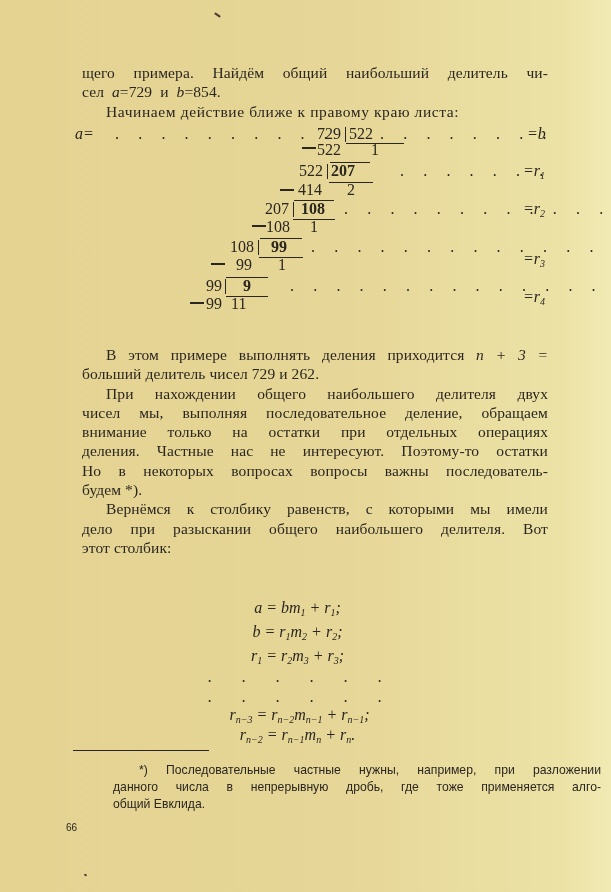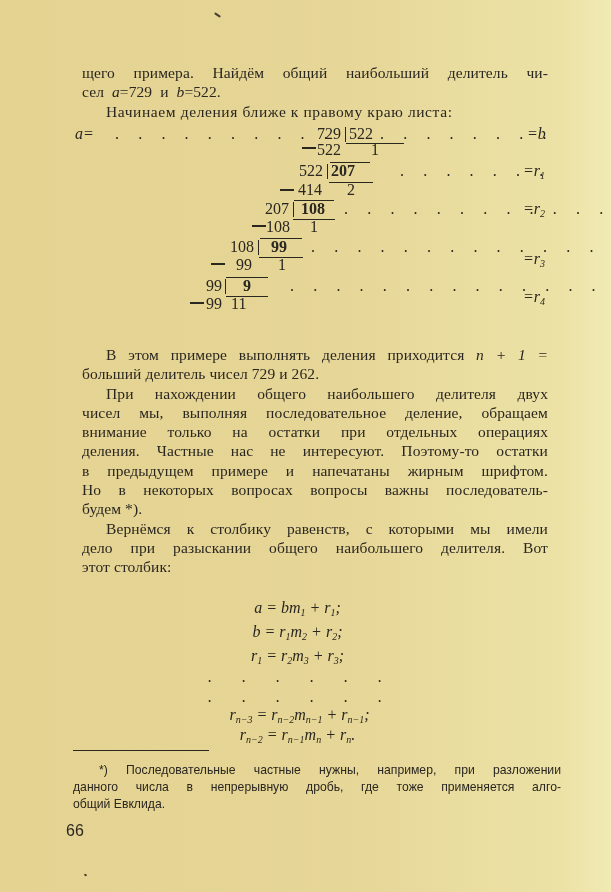--- a/index.html
+++ b/index.html
@@ -30,35 +30,35 @@
   .dots { letter-spacing: 7.6px; }
   .bar-top { border-top: 1px solid #2a2620; }
   .minus { position: absolute; height: 1.5px; width: 14px; background: #2a2620; }
   .vbar { position: absolute; width: 1px; background: #2a2620; }
 
   .eq { position: absolute; left: 0; width: 611px; text-align: center; font-family: "Liberation Serif", serif; font-style: italic; font-size: 16px; line-height: 22px; }
   .eqdots { position: absolute; font-size: 16px; letter-spacing: 13px; }
 
   .rule { position: absolute; left: 73px; top: 750px; width: 136px; height: 1.4px; background: #2a2620; }
   .foot { position: absolute; left: 73px; width: 488px; font-family: "Liberation Sans", sans-serif; font-size: 12.2px; line-height: 17px; text-align: justify; }
-  .pnum { position: absolute; left: 66px; top: 822px; font-family: "Liberation Sans", sans-serif; font-size: 16px; }
+  .pnum { position: absolute; left: 66px; top: 822px; font-family: "Liberation Sans", sans-serif; font-size: 10px; }
   .speck { position: absolute; background: #4a4030; border-radius: 1px; transform: rotate(35deg); }
 </style>
 </head>
 <body>
 
 <div class="page">
 
   <div class="speck" style="left:214px;top:14px;width:7px;height:2px;"></div>
   <div class="speck" style="left:84px;top:874px;width:3px;height:2px;"></div>
 
   <div class="txt" style="top:63px;">
     <span class="line">щего примера. Найдём общий наибольший делитель чи-</span>
-    <span class="line last"><span>сел</span>&nbsp;&nbsp;<i>a</i><span>=729</span>&nbsp;&nbsp;<span>и</span>&nbsp;&nbsp;<i>b</i><span>=522.</span></span>
-    <span class="line last indent" style="letter-spacing:0.6px;">Начинаем деления ближе к правому краю листа:</span>
+    <span class="line last"><span>сел</span>&nbsp;&nbsp;<i>a</i><span>=729</span>&nbsp;&nbsp;<span>и</span>&nbsp;&nbsp;<i>b</i><span>=854.</span></span>
+    <span class="line last indent" style="letter-spacing:0.6px;">Начинаем действие ближе к правому краю листа:</span>
   </div>
 
   <div class="div-area">
 
     <span class="abs it" style="left:75px;top:125px;">a=</span>
     <span class="abs dots" style="left:115px;top:125px;">. . . . . . . . . .</span>
     <span class="abs" style="left:317px;top:125px;">729</span>
     <div class="vbar" style="left:345px;top:127px;height:15px;"></div>
     <span class="abs" style="left:349px;top:125px;">522</span>
     <span class="abs dots" style="left:380px;top:125px;">. . . . . . . .</span>
@@ -107,28 +107,27 @@
     <span class="abs bold" style="left:243px;top:277px;">9</span>
     <span class="abs dots" style="left:290px;top:277px;">. . . . . . . . . . . . . .</span>
     <span class="abs it" style="left:523px;top:288px;"><span>=r</span><sub>4</sub></span>
     <div class="minus" style="left:190px;top:302px;"></div>
     <span class="abs" style="left:206px;top:295px;">99</span>
     <div class="abs bar-top" style="left:226px;top:296px;width:42px;height:0;"></div>
     <span class="abs" style="left:231px;top:295px;">11</span>
   </div>
 
   <div class="txt" style="top:345px;">
-    <span class="line indent"><span>В этом примере выполнять деления приходится</span> <i>n + 1 =</i></span>
+    <span class="line indent"><span>В этом примере выполнять деления приходится</span> <i>n + 3 =</i></span>
     <span class="line last">больший делитель чисел 729 и 262.</span>
 
     <span class="line indent">При нахождении общего наибольшего делителя двух</span>
     <span class="line">чисел мы, выполняя последовательное деление, обращаем</span>
     <span class="line">внимание только на остатки при отдельных операциях</span>
     <span class="line">деления. Частные нас не интересуют. Поэтому-то остатки</span>
-    <span class="line">в предыдущем примере и напечатаны жирным шрифтом.</span>
     <span class="line">Но в некоторых вопросах вопросы важны последователь-</span>
     <span class="line last">будем *).</span>
 
     <span class="line indent">Вернёмся к столбику равенств, с которыми мы имели</span>
     <span class="line">дело при разыскании общего наибольшего делителя. Вот</span>
     <span class="line last">этот столбик:</span>
   </div>
 
   <div class="eq" style="top:597px;left:-8px;"><span>a</span> = <span>bm</span><sub>1</sub> + <span>r</span><sub>1</sub><span>;</span></div>
 
@@ -137,20 +136,20 @@
   <div class="eq" style="top:645px;left:-8px;"><span>r</span><sub>1</sub> = <span>r</span><sub>2</sub><span>m</span><sub>3</sub> + <span>r</span><sub>3</sub><span>;</span></div>
 
   <div class="eq eqdots" style="top:666px;left:-4px;">. . . . . .</div>
   <div class="eq eqdots" style="top:686px;left:-4px;">. . . . . .</div>
 
   <div class="eq" style="top:704px;left:-6px;"><span>r</span><sub>n−3</sub> = <span>r</span><sub>n−2</sub><span>m</span><sub>n−1</sub> + <span>r</span><sub>n−1</sub><span>;</span></div>
 
   <div class="eq" style="top:724px;left:-8px;"><span>r</span><sub>n−2</sub> = <span>r</span><sub>n−1</sub><span>m</span><sub>n</sub> + <span>r</span><sub>n</sub><span>.</span></div>
 
   <div class="rule"></div>
-  <div class="foot" style="top:762px;">
+  <div class="foot" style="top:762px;margin-left:40px;">
     <span class="line" style="padding-left:26px;">*) Последовательные частные нужны, например, при разложении</span>
     <span class="line">данного числа в непрерывную дробь, где тоже применяется алго-</span>
     <span class="line last">общий Евклида.</span>
   </div>
 
   <div class="pnum">66</div>
 </div>
 
 </body></html>

